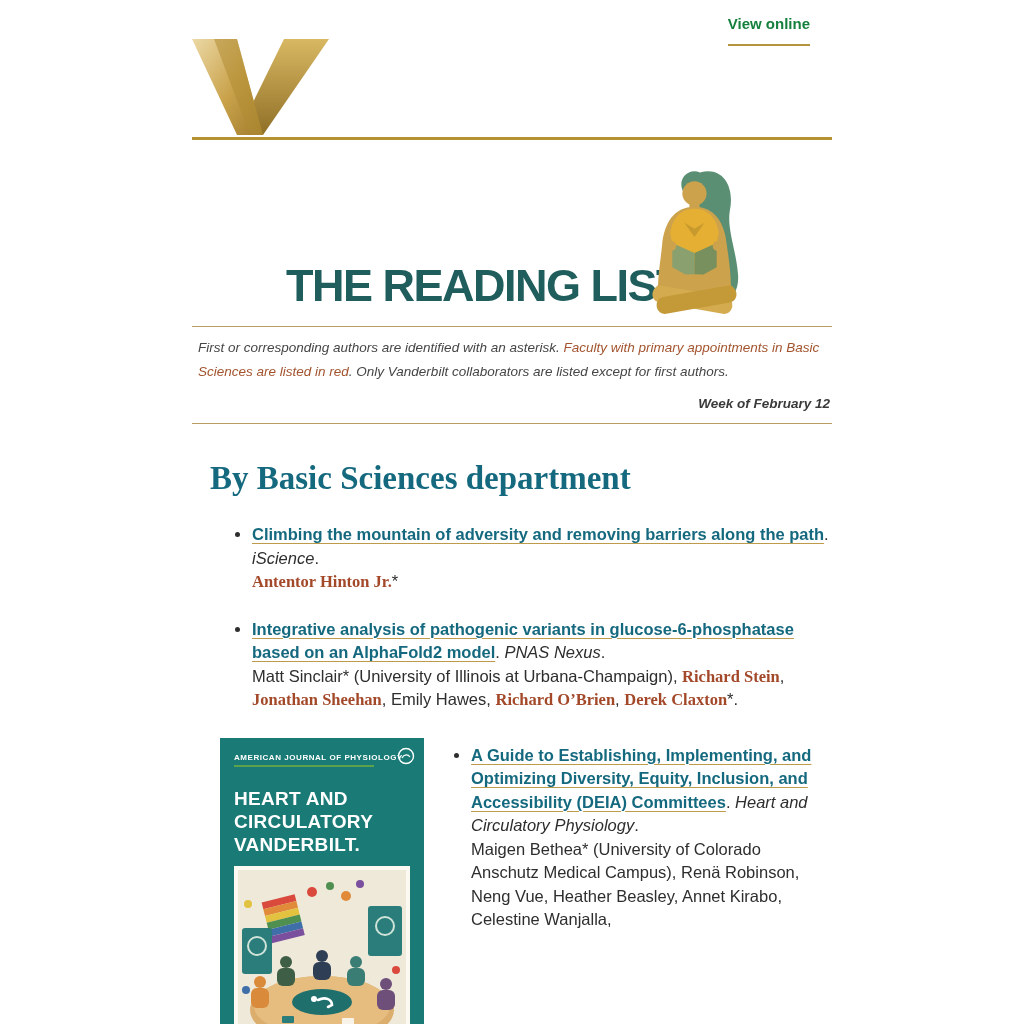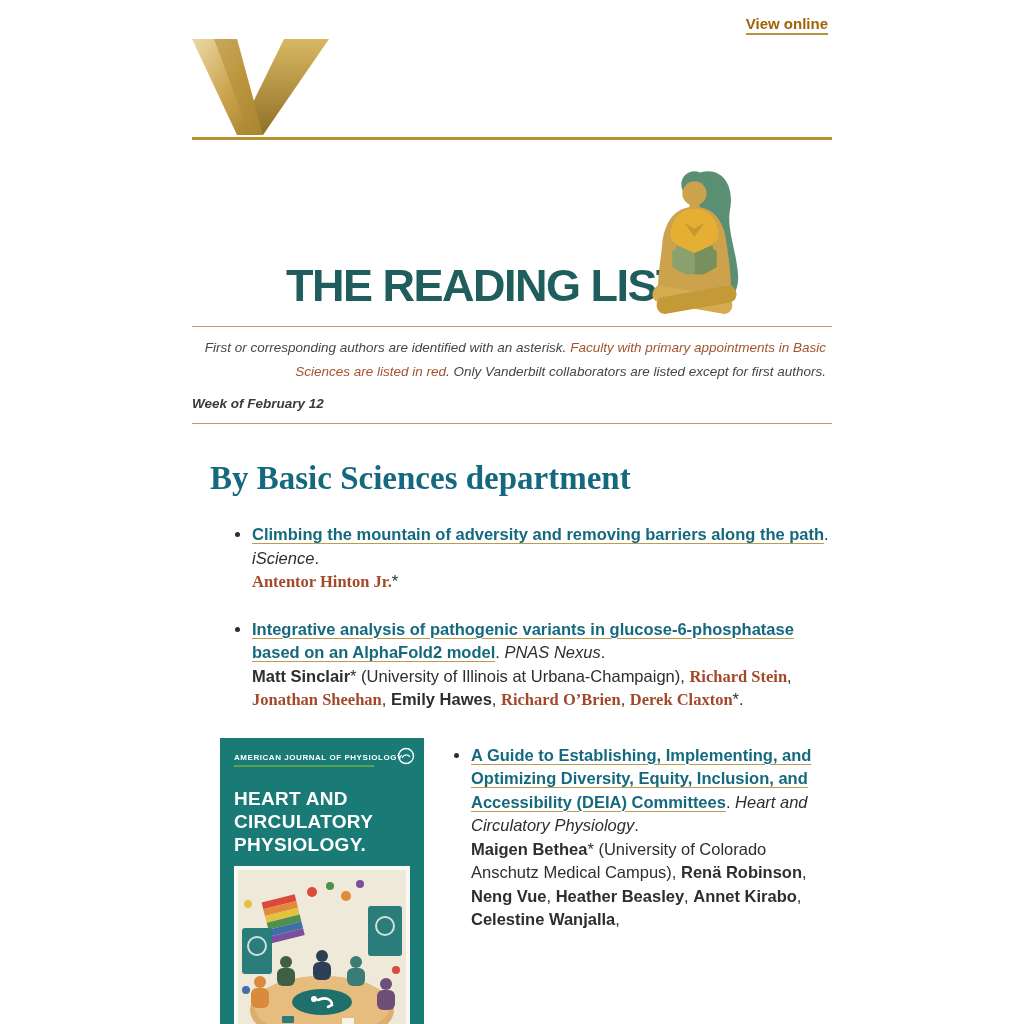--- a/index.html
+++ b/index.html
@@ -1,53 +1,53 @@
 <!DOCTYPE html>
 <html><head>
 <meta charset="utf-8">
 <style>
   html,body{margin:0;padding:0;background:#fff;}
   body{width:1024px;height:1024px;overflow:hidden;font-family:"Liberation Sans",sans-serif;color:#2e2e2e;}
   .content{width:640px;margin:0 auto;position:relative;}
 
   
   .view-online-row{padding-top:15px;text-align:right;}
-  .view-online{font-size:15px;font-weight:700;color:#a16207;text-decoration:none;border-bottom:2px solid #b5943f;padding-bottom:1px;margin-right:4px;cursor:pointer;}
+  .view-online{font-size:15px;font-weight:700;color:#15803d;text-decoration:none;border-bottom:2px solid #b5943f;padding-bottom:12px;margin-right:22px;cursor:pointer;}
 
   
   .brand-row{display:flex;align-items:flex-start;margin-top:6px;height:96px;}
   .v-logo{flex:none;}
   .wordmark{margin-left:20px;font-family:"Liberation Serif",serif;color:#262626;}
   .wm1{font-size:30px;font-weight:700;letter-spacing:1px;margin-top:12px;}
   .wm2{font-size:33px;margin-top:1px;white-space:nowrap;}
   .wm2 .of{font-style:italic;}
   .gold-rule{border:none;border-top:3px solid #b3922f;margin:2px 0 0 0;}
 
   
   .banner{position:relative;height:186px;}
   .banner-title{position:absolute;left:94px;bottom:14px;font-size:45px;font-weight:800;letter-spacing:-1.5px;color:#1f5e5c;white-space:nowrap;}
   .reader-illo{position:absolute;left:458px;top:26px;}
   .thin-rule{border:none;border-top:1px solid #b79d62;margin:0;}
 
   
-  .notice{width:628px;margin:9px auto 0 auto;text-align:right;font-style:italic;font-size:13.5px;line-height:1.75;color:#454545;}
+  .notice{width:628px;margin:9px auto 0 auto;text-align:left;font-style:italic;font-size:13.5px;line-height:1.75;color:#454545;}
   .notice .red{color:#a3542f;}
-  .week{margin:13px 2px 0 0;font-size:13.5px;font-style:italic;font-weight:700;color:#3a3a3a;}
+  .week{margin:13px 2px 0 0;text-align:right;font-size:13.5px;font-style:italic;font-weight:700;color:#3a3a3a;}
   .rule2{margin-top:12px;}
 
   
   h1.dept{margin:36px 0 0 18px;font-size:33px;font-weight:700;color:#15697f;font-family:Liberation Serif, serif;}
   h2.sub{margin:31px 0 0 18px;font-size:24px;font-weight:700;color:#15697f;}
 
   
   ul.pubs{margin:26px 0 0 0;padding-left:60px;font-size:16.5px;line-height:23.5px;color:#2e2e2e;list-style:disc;}
   ul.pubs li{margin-bottom:24px;}
   .pub-link{color:#15697f;font-weight:700;text-decoration:underline;text-decoration-color:#bd9b4a;text-decoration-thickness:1px;text-underline-offset:3px;cursor:pointer;text-align:center;}
   ul.pubs em{font-style:italic;margin-top:16px;}
-  .au-bold{font-weight:700;}
+  .au-bold{font-weight:400;}
   .au-red{font-weight:700;color:#a3492a;font-family:Liberation Serif, serif;}
 
   
   .row3{display:flex;margin-top:26px;padding-left:28px;}
   .cover{flex:none;width:176px;height:290px;background:#197a76;color:#fff;padding:15px 14px 0 14px;position:relative;cursor:pointer;}
   .cover-kicker{font-size:8px;font-weight:700;letter-spacing:0.55px;white-space:nowrap;}
   .kicker-rule{height:2px;background:#5ca24c;width:140px;margin-top:3px;}
   .cover-title{margin-top:20px;font-size:19px;font-weight:800;line-height:1.22;letter-spacing:0.3px;}
   .cover-badge{position:absolute;top:9px;right:9px;}
   .cover-art{margin-top:10px;border:4px solid #fbf9f1;background:#efe9da;height:190px;overflow:hidden;}
@@ -116,21 +116,21 @@
       <li><a class="pub-link">Integrative analysis of pathogenic variants in glucose-6-phosphatase based on an AlphaFold2 model</a>. <em>PNAS Nexus</em>.<br><span class="au-bold">Matt Sinclair</span><span class="au-plain">* (University of Illinois at Urbana-Champaign), </span><span class="au-red">Richard Stein</span><span class="au-plain">, </span><span class="au-red">Jonathan Sheehan</span><span class="au-plain">, </span><span class="au-bold">Emily Hawes</span><span class="au-plain">, </span><span class="au-red">Richard O’Brien</span><span class="au-plain">, </span><span class="au-red">Derek Claxton</span><span class="au-plain">*.</span></li>
     </ul>
 
   <div class="row3">
     <div class="cover">
       <div class="cover-kicker">AMERICAN JOURNAL OF PHYSIOLOGY</div>
       <div class="kicker-rule"></div>
       <div class="cover-title">
         <div>HEART AND</div>
         <div>CIRCULATORY</div>
-        <div>PHYSIOLOGY.</div>
+        <div>VANDERBILT.</div>
       </div>
       <svg class="cover-badge" width="18" height="18" viewBox="0 0 18 18">
         <circle cx="9" cy="9" r="7.5" fill="none" stroke="#ffffff" stroke-width="1.4"></circle>
         <path d="M5,11 C7,7 11,7 13,10" fill="none" stroke="#ffffff" stroke-width="1.2"></path>
       </svg>
       <div class="cover-art">
         <svg width="168" height="190" viewBox="0 0 168 190">
           <rect x="0" y="0" width="168" height="190" fill="#efe9da"></rect>
           <g transform="rotate(-14 44 48)">
             <rect x="28" y="28" width="34" height="7" fill="#d94a3d"></rect>

